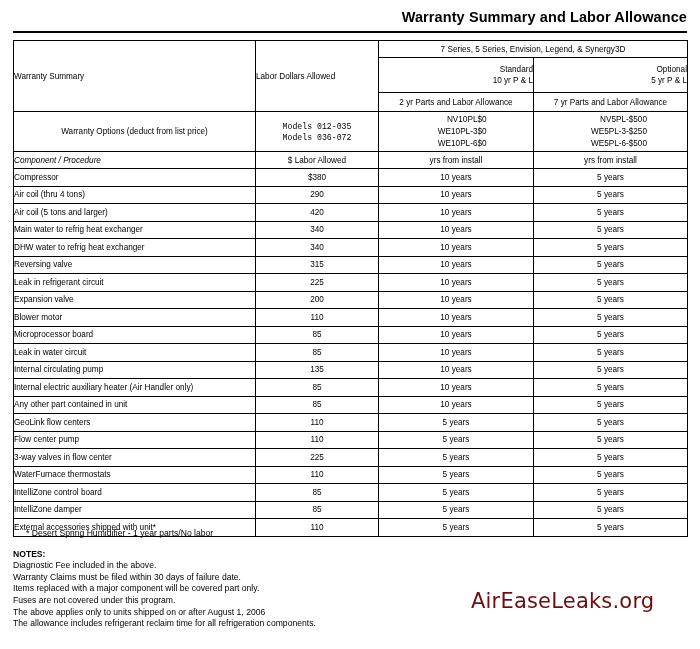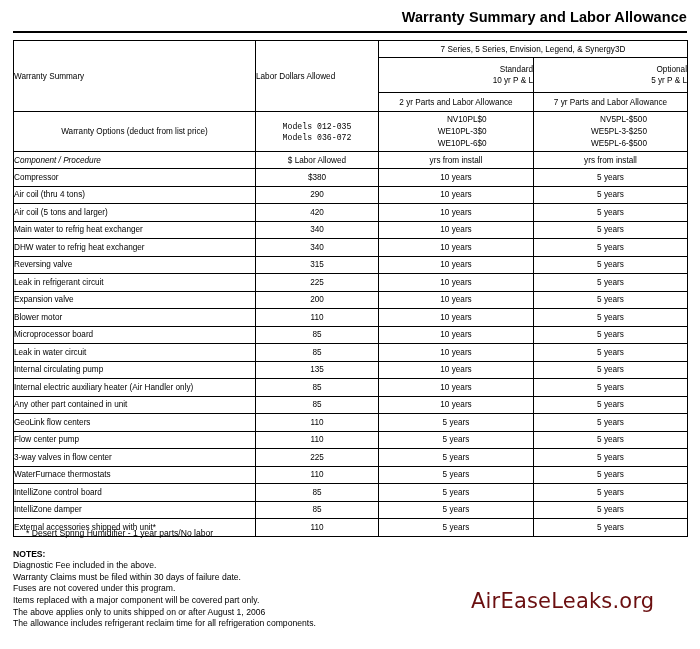--- a/index.html
+++ b/index.html
@@ -320,19 +320,19 @@
       <td class="ctr thick-b thick-r">5 years</td>
     </tr>
   </tbody>
 </table>
 
 <div id="notes-block">
   <div id="footnote" class="note-line">* Desert Spring Humidifier - 1 year parts/No labor</div>
   <div id="notes-heading">NOTES:</div>
   <div class="note-line">Diagnostic Fee included in the above.</div>
   <div class="note-line">Warranty Claims must be filed within 30 days of failure date.</div>
+  <div class="note-line">Items replaced with a major component will be covered part only.</div>
   <div class="note-line">Fuses are not covered under this program.</div>
-  <div class="note-line">Items replaced with a major component will be covered part only.</div>
   <div class="note-line">The above applies only to units shipped on or after August 1, 2006</div>
   <div class="note-line">The allowance includes refrigerant reclaim time for all refrigeration components.</div>
 </div>
 
 <div id="watermark" style="color: rgb(107, 15, 16);">AirEaseLeaks.org</div>
 
 </body></html>

